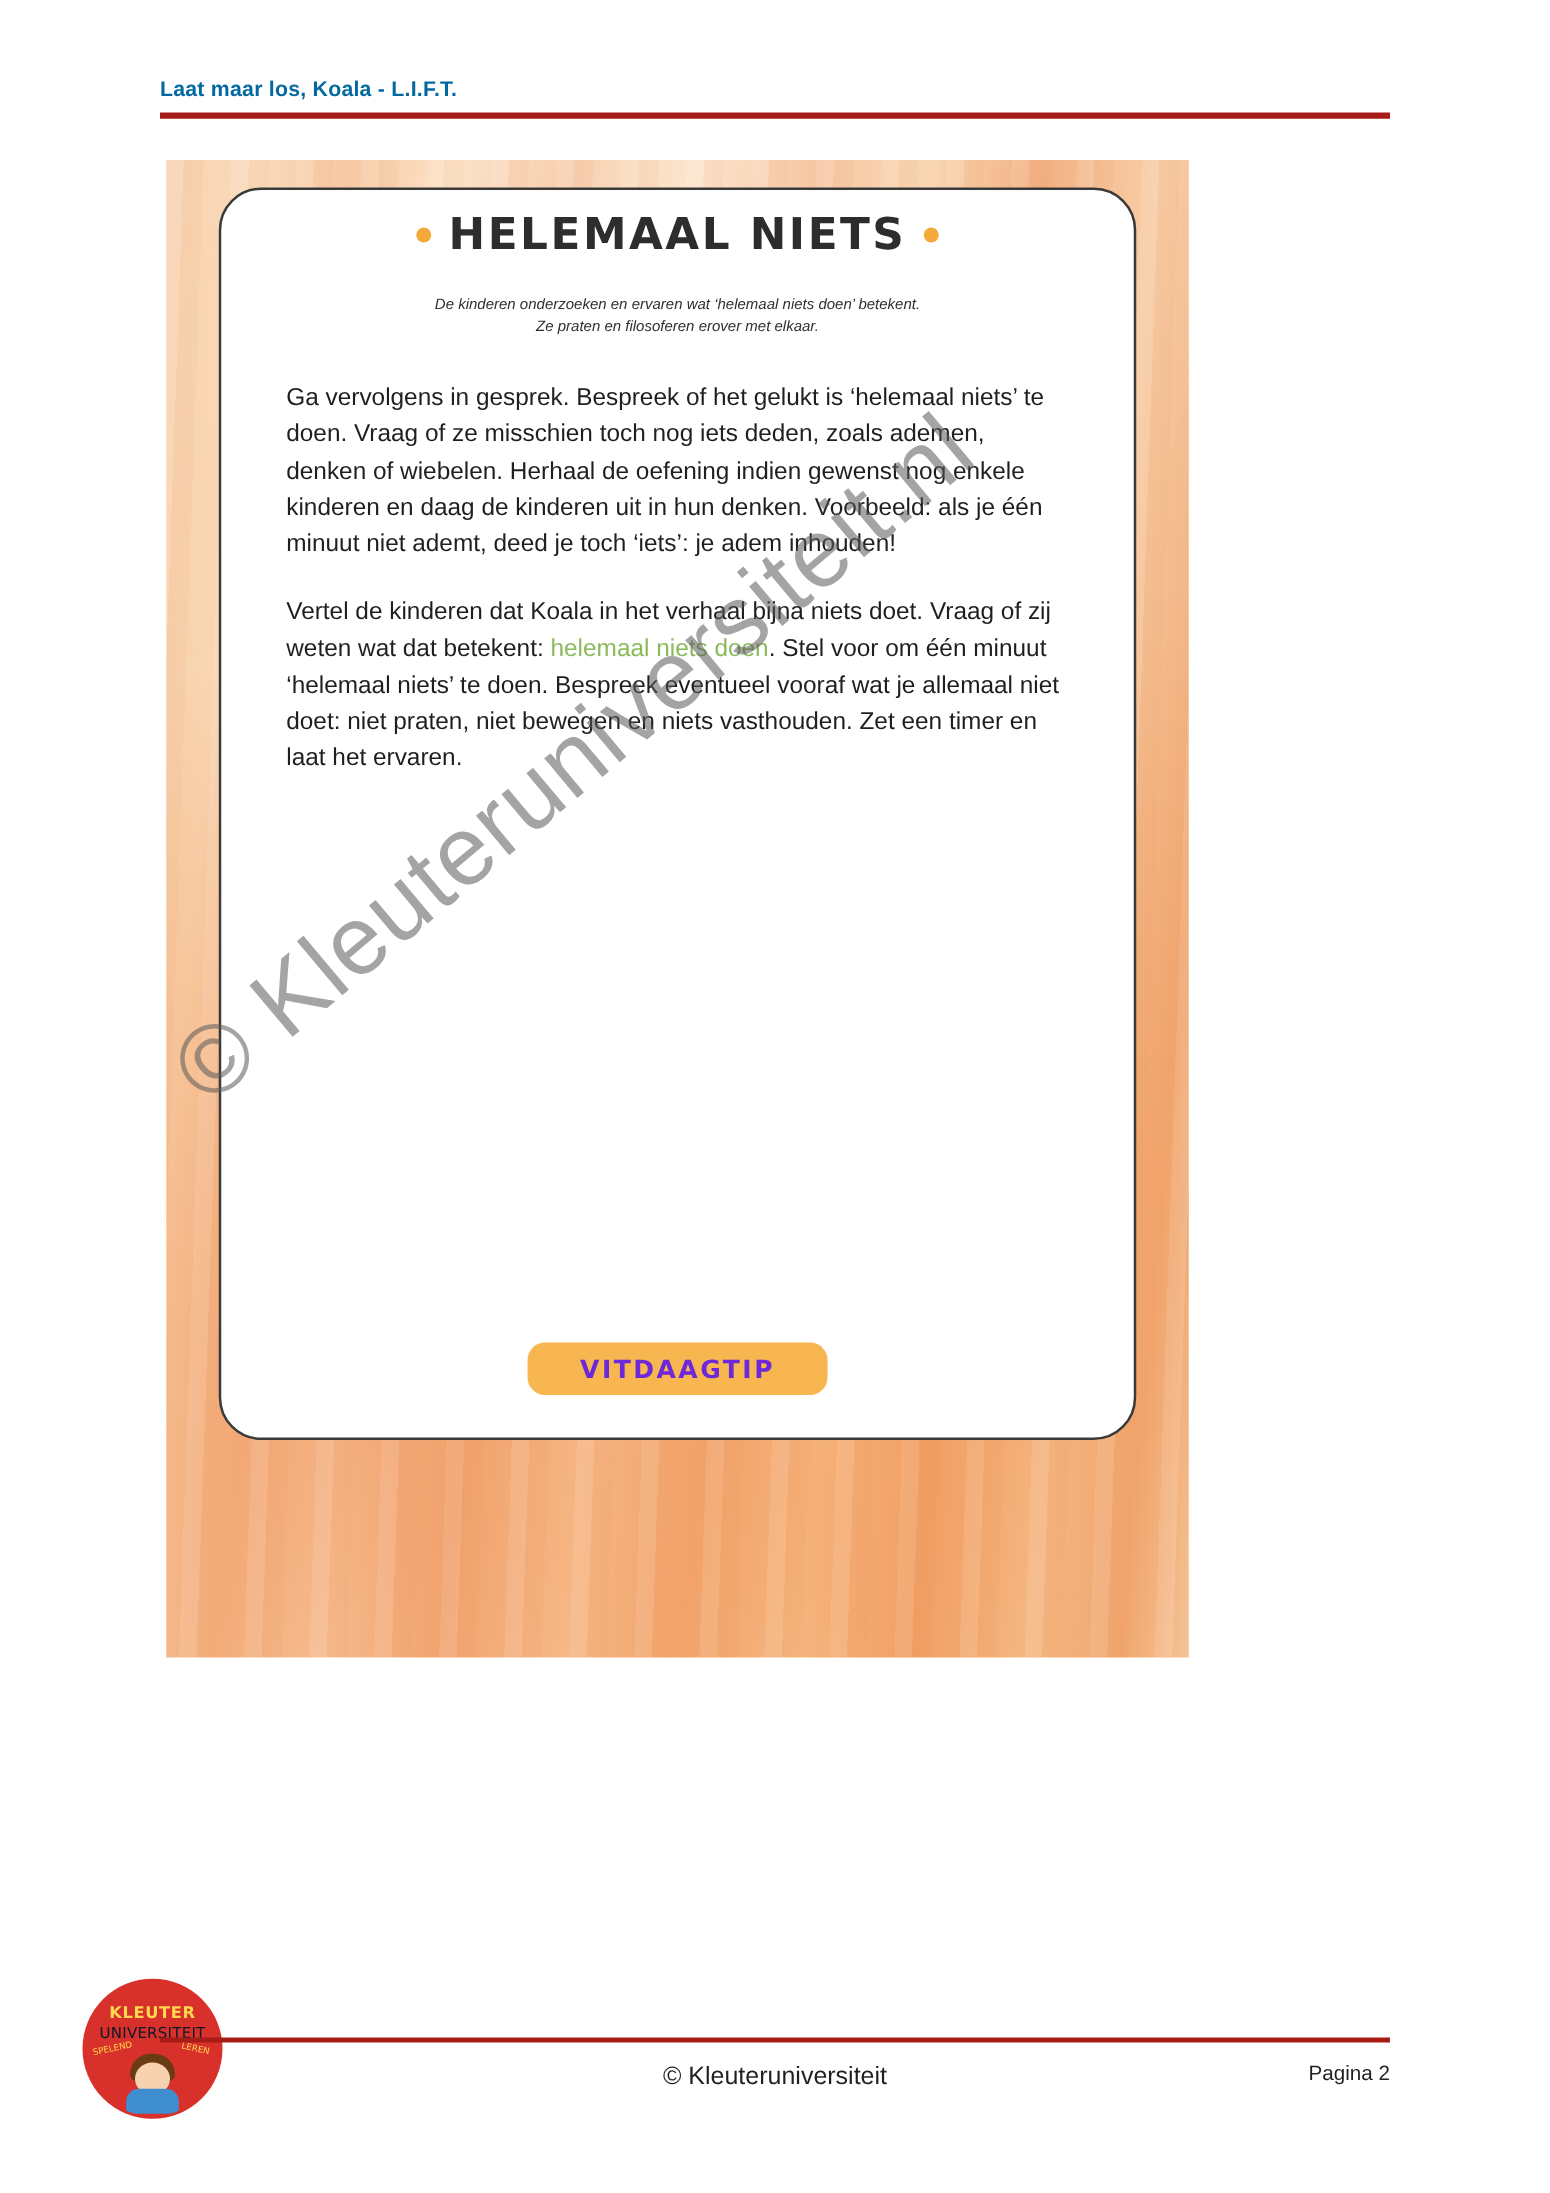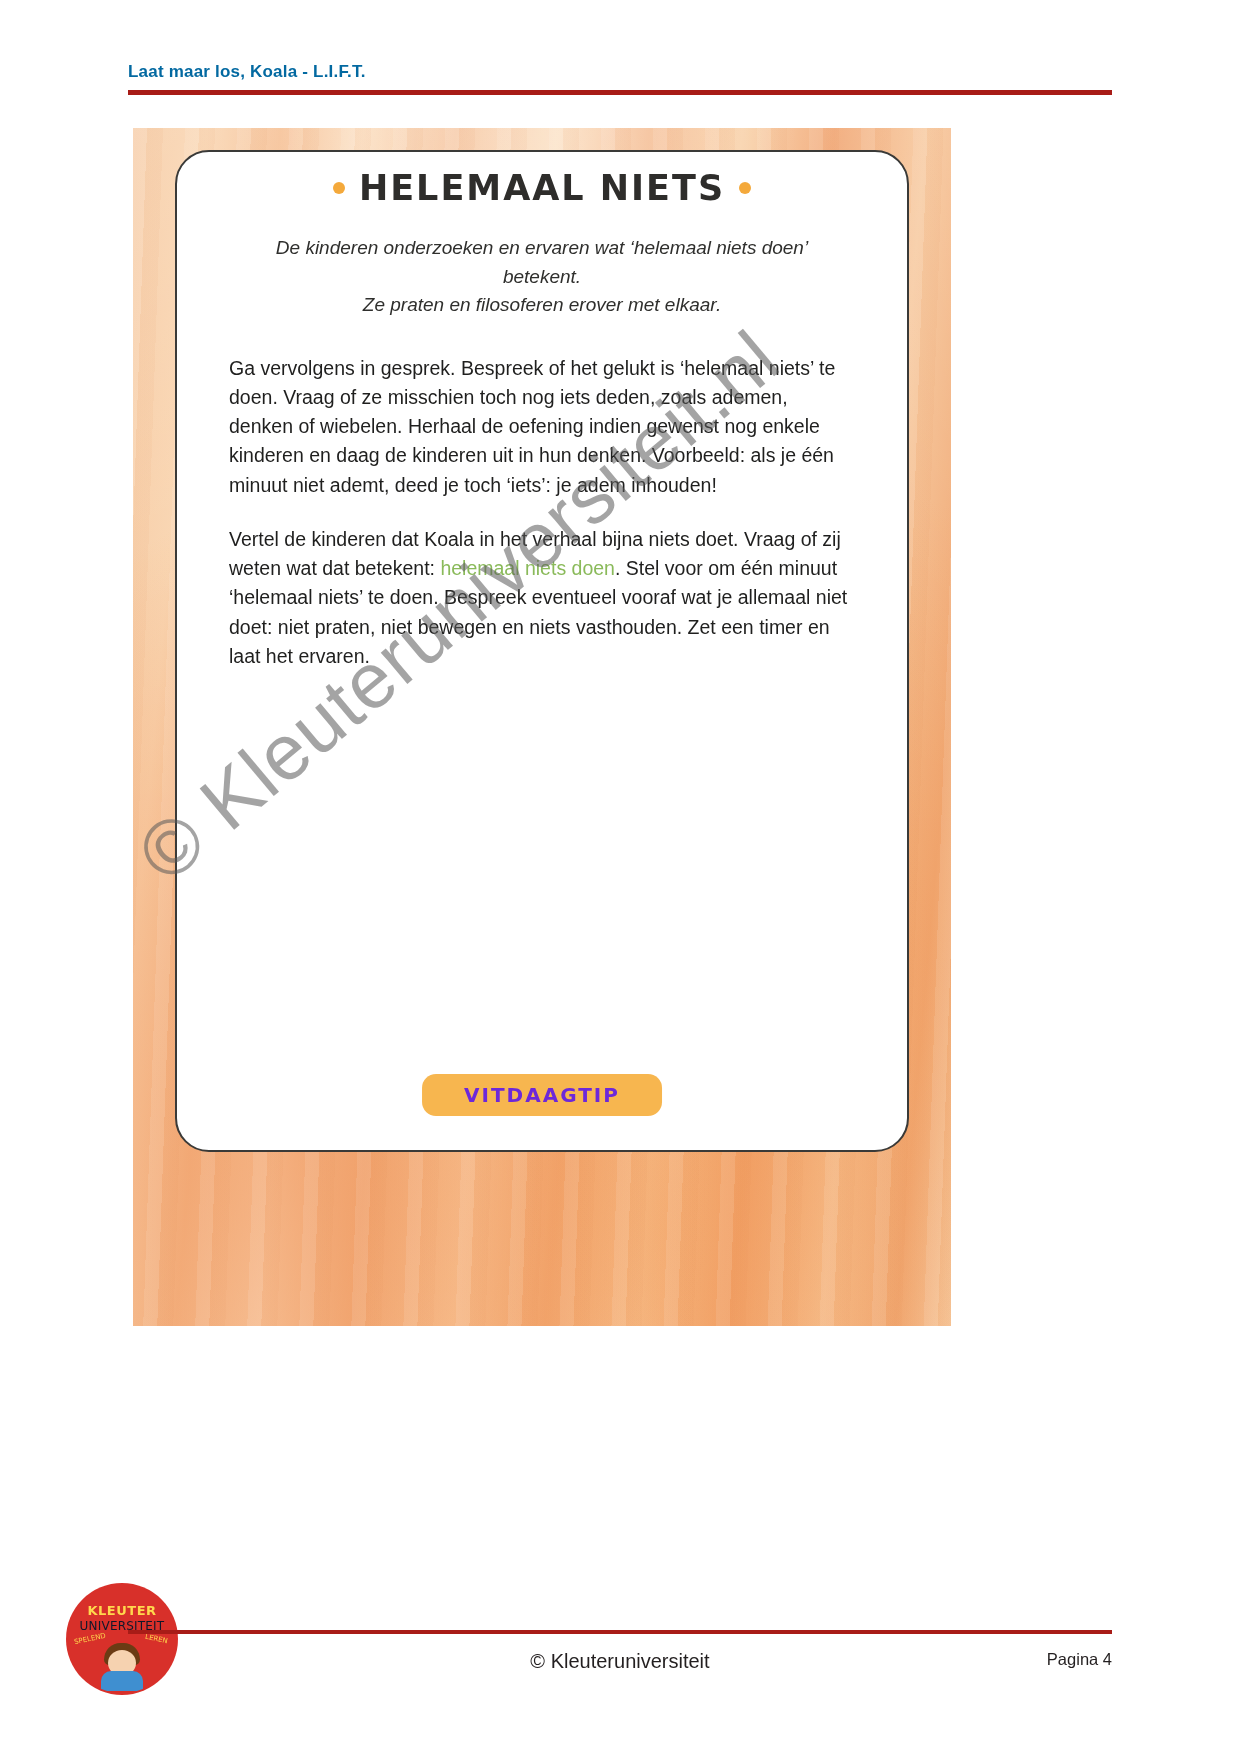--- a/index.html
+++ b/index.html
@@ -121,21 +121,21 @@
     font-weight: bold;
     letter-spacing: 2px;
     color: #2e2d2b;
     text-transform: uppercase;
   }
 
   .subtitle {
     margin: 26px 62px 0 62px;
     text-align: center;
     font-style: italic;
-    font-size: 19px;
+    font-size: 12px;
     line-height: 1.5;
     color: #2f2f2d;
   }
 
   .body-text {
     margin: 34px 52px 0 52px;
     font-size: 19.5px;
     line-height: 1.5;
     color: #1f1f1e;
   }
@@ -353,15 +353,15 @@
     <div class="hair"></div>
     <div class="skin"></div>
     <div class="body"></div>
   </div>
 </div>
 
 <div class="footer">
   <div class="footer-rule"></div>
   <div class="footer-row">
     <div class="footer-center">© Kleuteruniversiteit</div>
-    <div class="footer-right">Pagina 4</div>
+    <div class="footer-right">Pagina 2</div>
   </div>
 </div>
 
 </body></html>

